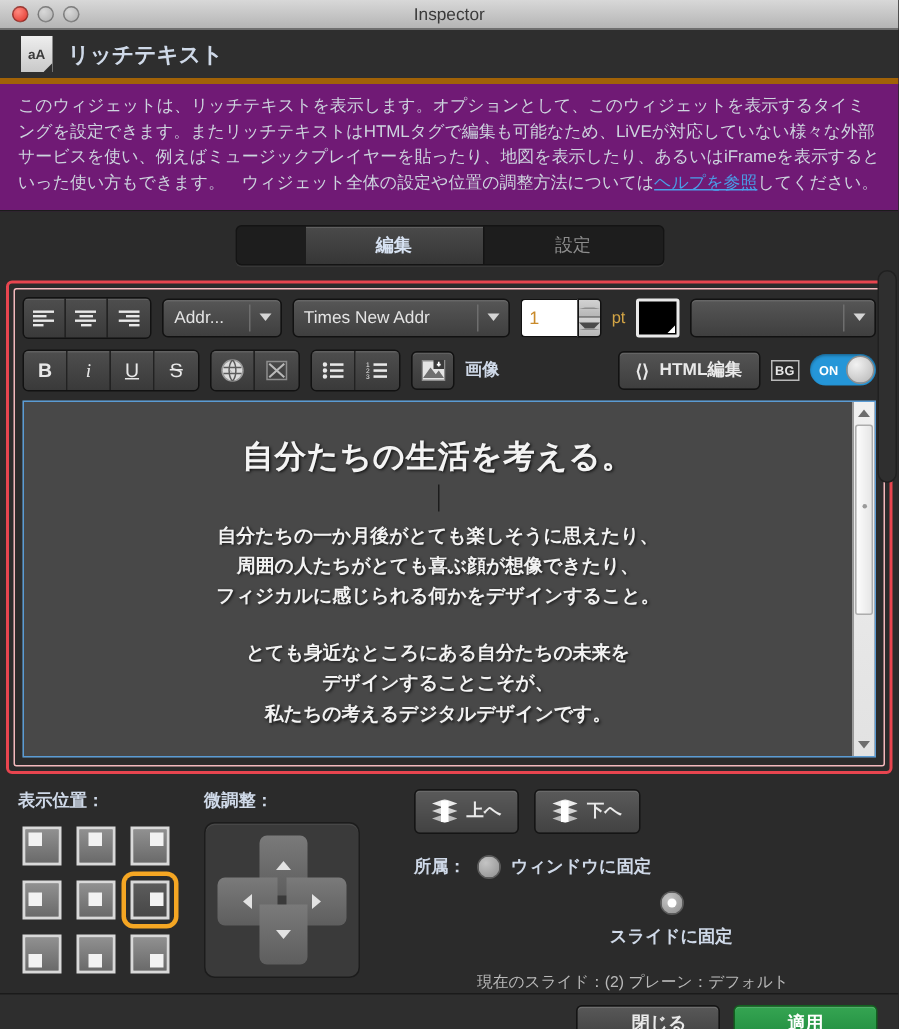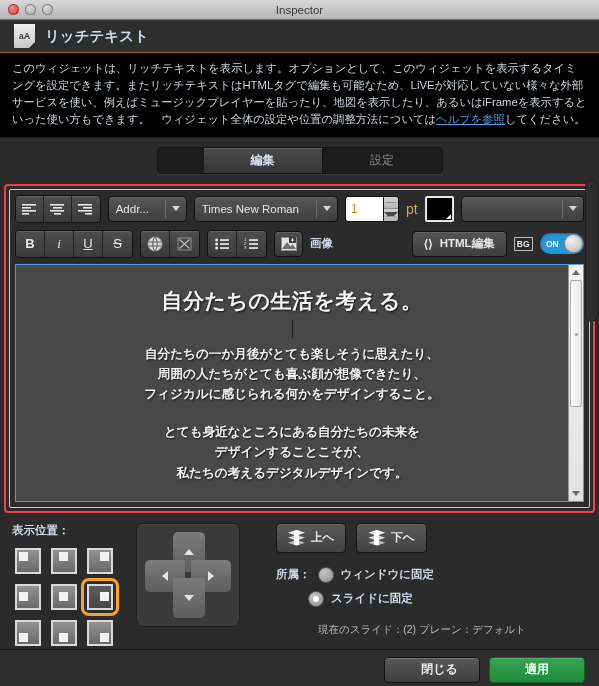--- a/index.html
+++ b/index.html
@@ -43,23 +43,23 @@
   }
   .widget-icon::after {
     content: ""; position: absolute; right: 0; bottom: 0;
     width: 6px; height: 6px; background: #2e2e2e;
     clip-path: polygon(100% 0, 100% 100%, 0 100%);
   }
   .widget-title { font-size: 14.5px; font-weight: bold; color: #cfd9e8; }
 
   
   .desc {
-    background: #000000; padding: 7px 12px 8px 12px;
+    background: #701a75; padding: 7px 12px 8px 12px;
     font-size: 11.3px; line-height: 1.52; color: #cdd4de;
-    border-top: 1px solid #a16207; border-bottom: 1px solid #1b1b1b;
+    border-top: 4px solid #a16207; border-bottom: 1px solid #1b1b1b;
   }
   .desc a { color: #4a9fe8; text-decoration: underline; }
 
   
   .tabbar { padding: 9px 0 10px 0; display: flex; justify-content: center;
             background: #2b2b2b; }
   .tabs {
     display: flex; border: 1px solid #141414; border-radius: 4px;
     overflow: hidden; background: #1d1d1d;
     box-shadow: 0 1px 0 rgba(255,255,255,.06);
@@ -131,21 +131,21 @@
   }
   .spin .stack div {
     flex: 1; background: linear-gradient(#d2d2d2, #b6b6b6);
     display: flex; align-items: center; justify-content: center;
   }
   .spin .stack div:first-child { border-bottom: 1px solid #8e8e8e; }
   .tri-up { width:0;height:0;border-left:4px solid transparent;
             border-right:4px solid transparent;border-bottom:4px solid #4a4a4a; }
   .tri-dn { width:0;height:0;border-left:4px solid transparent;
             border-right:4px solid transparent;border-top:4px solid #4a4a4a; }
-  .pt-label { font-size: 14px; color: #d4a545; }
+  .pt-label { font-size: 11px; color: #d4a545; }
 
   .swatch {
     width: 30px; height: 26px; background: #000;
     border: 2px solid #e9e9e9; position: relative; border-radius: 2px;
   }
   .swatch::after {
     content: ""; position: absolute; right: 1px; bottom: 1px;
     width: 0; height: 0; border-left: 5px solid transparent;
     border-right: 0 solid transparent; border-bottom: 5px solid #fff;
   }
@@ -277,21 +277,21 @@
     width: 16px; height: 16px; border-radius: 50%;
     background: radial-gradient(circle at 35% 30%, #c4c4c4, #8e8e8e);
     border: 1px solid #5a5a5a; position: relative; flex: 0 0 16px;
   }
   .radio.on::after {
     content: ""; position: absolute; left: 4px; top: 4px;
     width: 6px; height: 6px; border-radius: 50%; background: #fff;
   }
   .radio-text { font-size: 11.5px; font-weight: bold; color: #cfd9e8; }
   .slide-note { font-size: 10.5px; color: #b9b9b9; margin-left: 42px; margin-top: 16px; }
-  .indent { margin-left: 32px; }
+  .indent { margin-left: 32px; flex-direction: column; }
 
   
   .footer {
     flex: 0 0 41px; background: #2e2e2e; border-top: 1px solid #1a1a1a;
     display: flex; align-items: center; justify-content: flex-end;
     gap: 9px; padding-right: 14px;
   }
   .fbtn {
     width: 96px; height: 26px; border-radius: 4px; font-size: 12px;
     font-weight: bold; display: flex; align-items: center; justify-content: center;
@@ -379,21 +379,21 @@
 
       <div class="combo combo-addr">
         <div class="cv">Addr...</div>
         <div class="sep"></div>
         <div class="arr">
               <div class="caret"></div>
             </div>
       </div>
 
       <div class="combo combo-font">
-        <div class="cv">Times New Roman</div>
+        <div class="cv">Times New Addr</div>
         <div class="sep"></div>
         <div class="arr">
               <div class="caret"></div>
             </div>
       </div>
 
       <div class="spin">
         <input type="text" value="1" style="">
         <div class="stack">
           <div>
@@ -569,20 +569,21 @@
           </div>
         <div class="poscell">
             <div class="inner">
               <span class="mark" style="right:2px;bottom:2px;width:9px;height:9px"></span>
             </div>
           </div>
       </div>
     </div>
 
     <div class="col-nudge">
+      <div class="sec-label">微調整：</div>
       <div class="dpad">
         <div class="arm up">
             <div class="dp-up"></div>
           </div>
         <div class="arm lf">
             <div class="dp-lf"></div>
           </div>
         <div class="arm rt">
             <div class="dp-rt"></div>
           </div>

